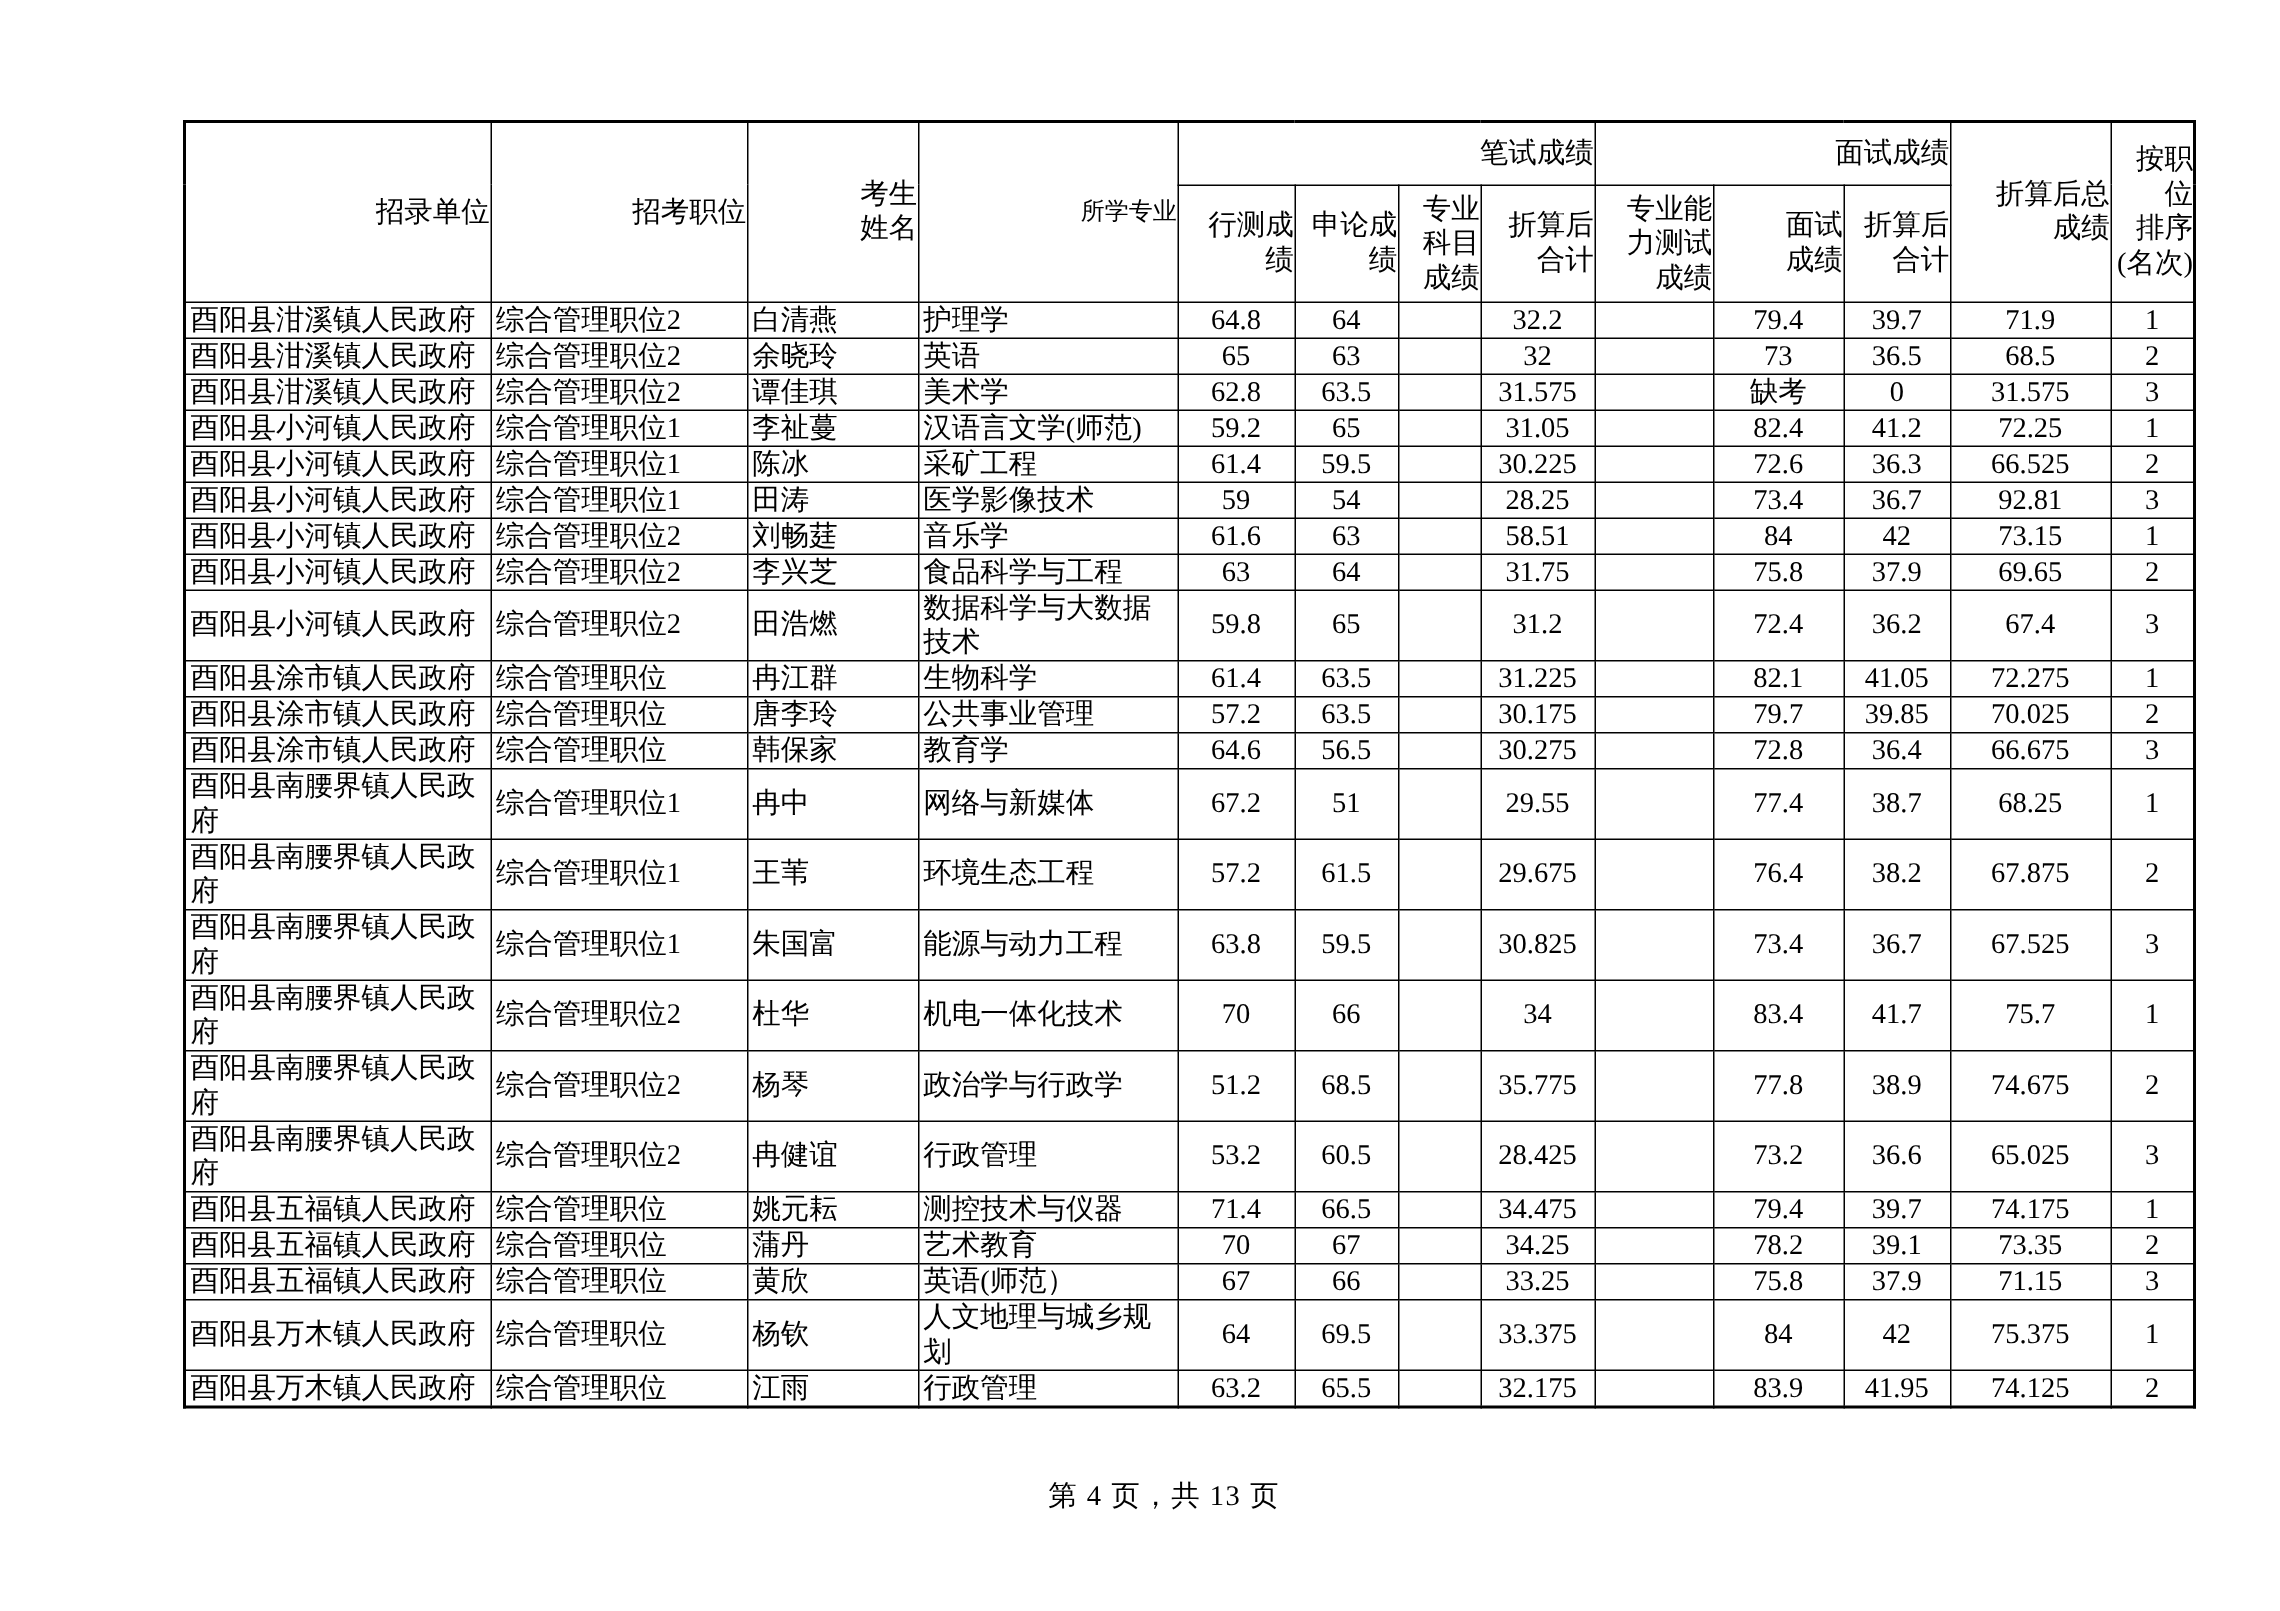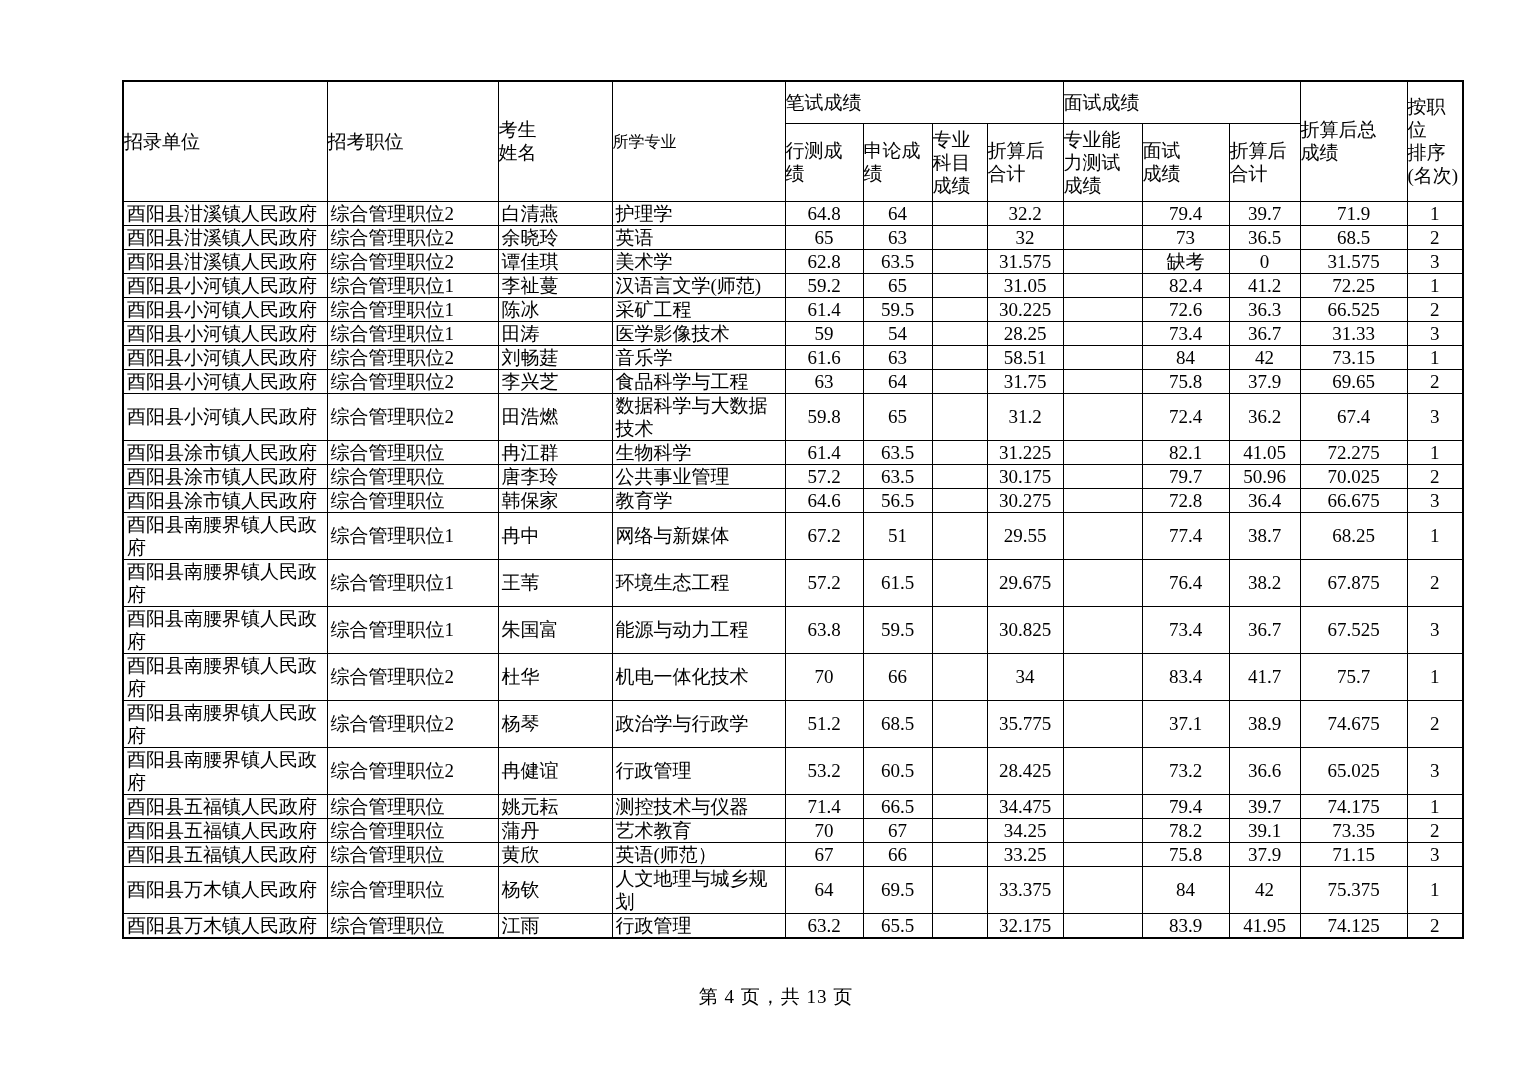--- a/index.html
+++ b/index.html
@@ -22,21 +22,21 @@
     border:1px solid #000;
     font-size:19px;
     line-height:23px;
     vertical-align:middle;
     white-space:pre-line;
     overflow:hidden;
     padding:0;
   }
   .score th{
     font-weight:normal;
-    text-align:left;
+    text-align:right;
   }
   .score thead tr.group-row{height:42px;}
   .score thead tr.sub-row{height:78px;margin-left:24px;}
   .score th.h-major{font-size:16px;}
   .score tbody tr{height:23px;}
   .score td.txt{text-align:left;padding:0 2px 0 3px;}
   .score td.num{text-align:center;}
   .footer{
     position:absolute;left:16px;top:984px;width:100%;
     text-align:center;font-size:19px;letter-spacing:1px;
@@ -178,21 +178,21 @@
           <td class="txt">综合管理职位1</td>
           <td class="txt">田涛</td>
           <td class="txt">医学影像技术</td>
           <td class="num">59</td>
           <td class="num">54</td>
           <td class="num"></td>
           <td class="num">28.25</td>
           <td class="num"></td>
           <td class="num">73.4</td>
           <td class="num">36.7</td>
-          <td class="num">31.33</td>
+          <td class="num">92.81</td>
           <td class="num">3</td>
         </tr>
         <tr>
           <td class="txt">酉阳县小河镇人民政府</td>
           <td class="txt">综合管理职位2</td>
           <td class="txt">刘畅莛</td>
           <td class="txt">音乐学</td>
           <td class="num">61.6</td>
           <td class="num">63</td>
           <td class="num"></td>
@@ -253,21 +253,21 @@
           <td class="txt">酉阳县涂市镇人民政府</td>
           <td class="txt">综合管理职位</td>
           <td class="txt">唐李玲</td>
           <td class="txt">公共事业管理</td>
           <td class="num">57.2</td>
           <td class="num">63.5</td>
           <td class="num"></td>
           <td class="num">30.175</td>
           <td class="num"></td>
           <td class="num">79.7</td>
-          <td class="num">50.96</td>
+          <td class="num">39.85</td>
           <td class="num">70.025</td>
           <td class="num">2</td>
         </tr>
         <tr>
           <td class="txt">酉阳县涂市镇人民政府</td>
           <td class="txt">综合管理职位</td>
           <td class="txt">韩保家</td>
           <td class="txt">教育学</td>
           <td class="num">64.6</td>
           <td class="num">56.5</td>
@@ -347,21 +347,21 @@
           <td class="txt">酉阳县南腰界镇人民政
 府</td>
           <td class="txt">综合管理职位2</td>
           <td class="txt">杨琴</td>
           <td class="txt">政治学与行政学</td>
           <td class="num">51.2</td>
           <td class="num">68.5</td>
           <td class="num"></td>
           <td class="num">35.775</td>
           <td class="num"></td>
-          <td class="num">37.1</td>
+          <td class="num">77.8</td>
           <td class="num">38.9</td>
           <td class="num">74.675</td>
           <td class="num">2</td>
         </tr>
         <tr>
           <td class="txt">酉阳县南腰界镇人民政
 府</td>
           <td class="txt">综合管理职位2</td>
           <td class="txt">冉健谊</td>
           <td class="txt">行政管理</td>

